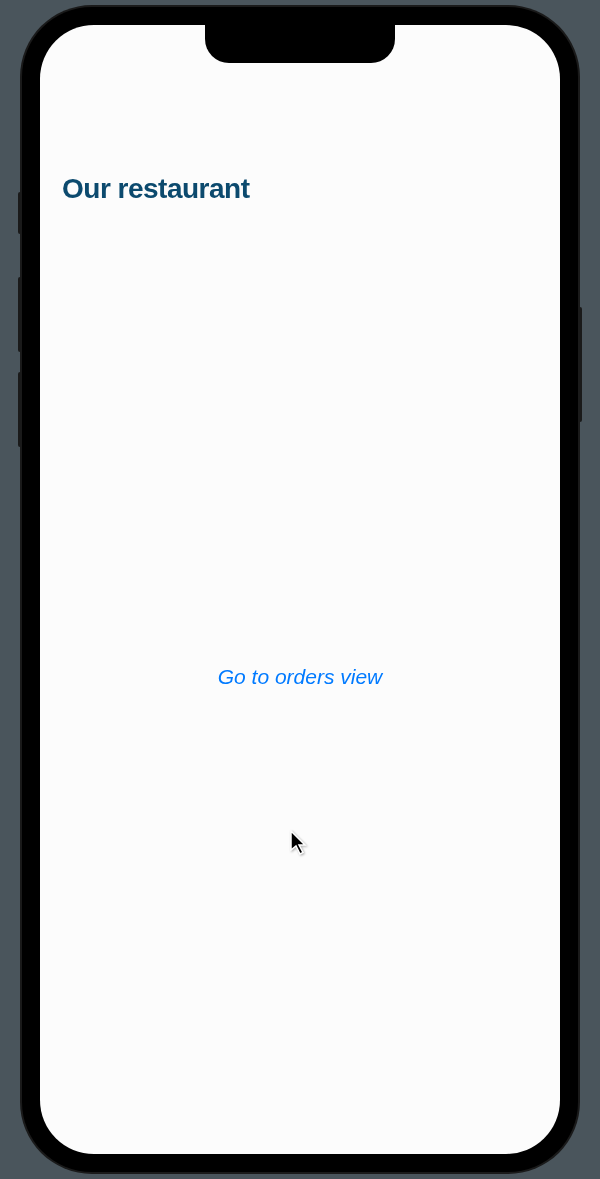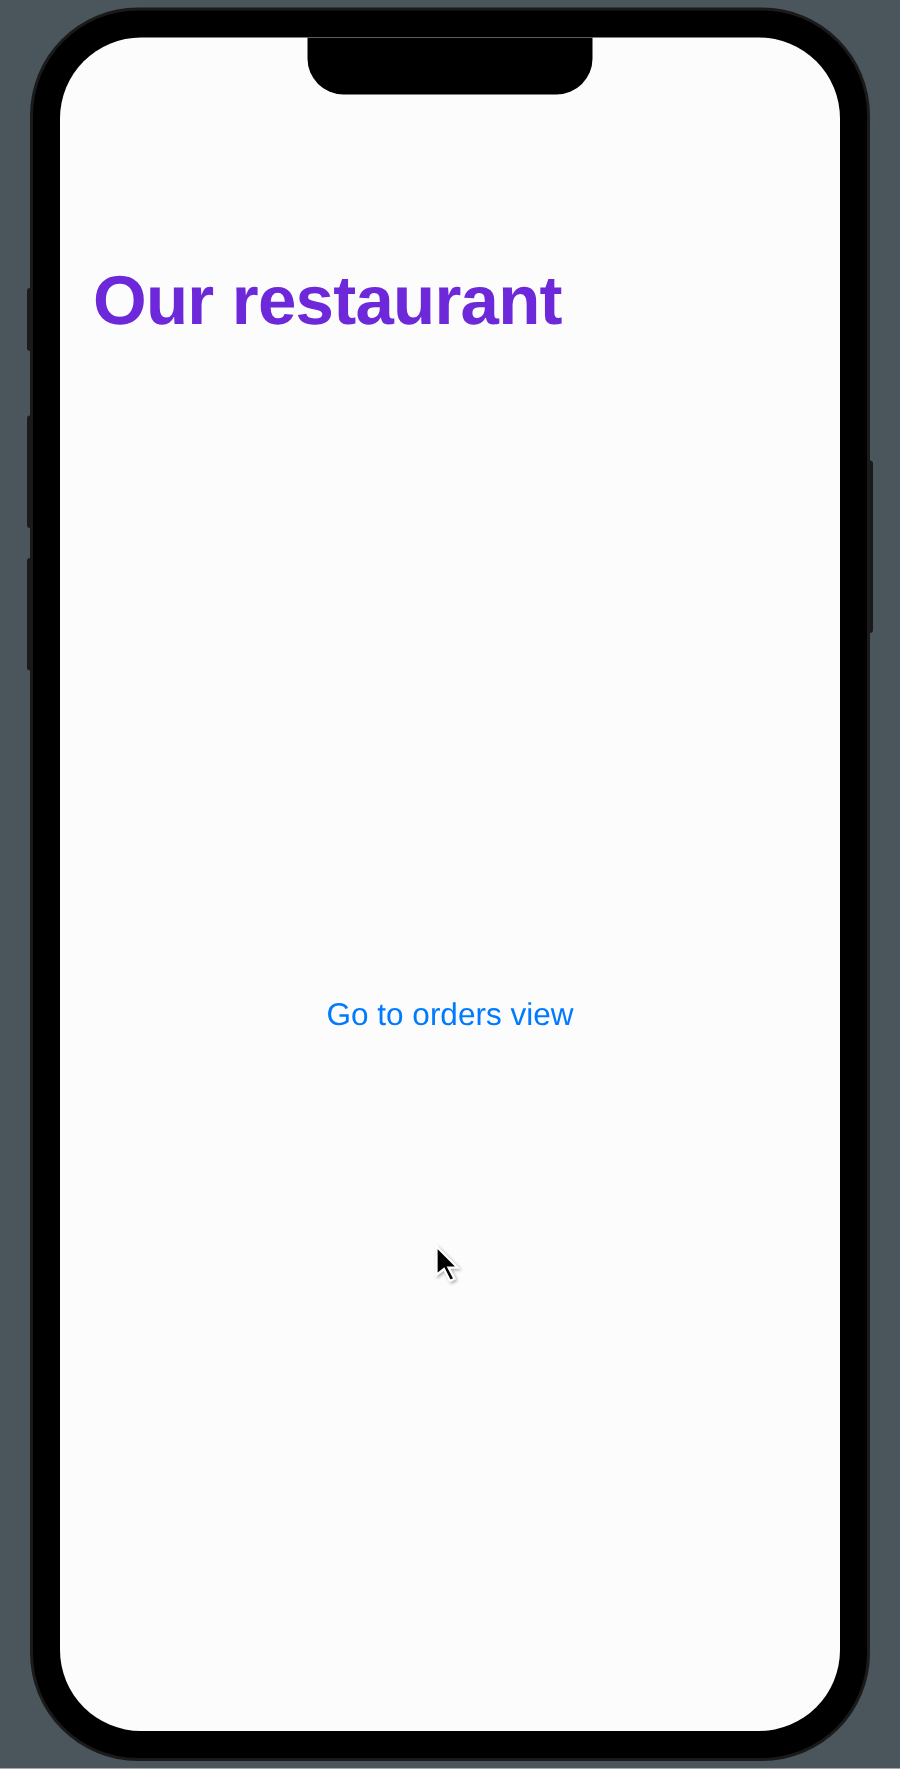--- a/index.html
+++ b/index.html
@@ -93,36 +93,37 @@
     .content {
       width: 100%;
       height: 100%;
       position: relative;
     }
     
     .page-title {
       position: absolute;
       top: 148px;
       left: 22px;
-      font-size: 46px;
+      font-size: 28px;
       font-weight: 700;
-      color: #6d28d9;
+      color: #0c4a6e;
       letter-spacing: -0.5px;
     }
     
     .nav-link {
       position: absolute;
       top: 640px;
       left: 50%;
       transform: translateX(-50%);
       font-size: 21px;
       font-weight: 400;
       color: #007aff;
       cursor: pointer;
       white-space: nowrap;
+      font-style: italic;
     }
     
     .cursor {
       position: absolute;
       top: 805px;
       left: 250px;
       width: 20px;
       height: 26px;
       z-index: 20;
     }

